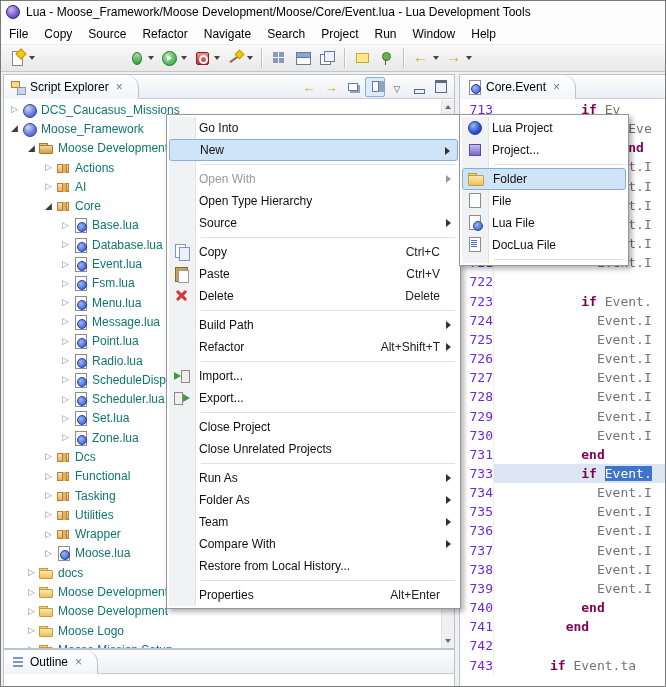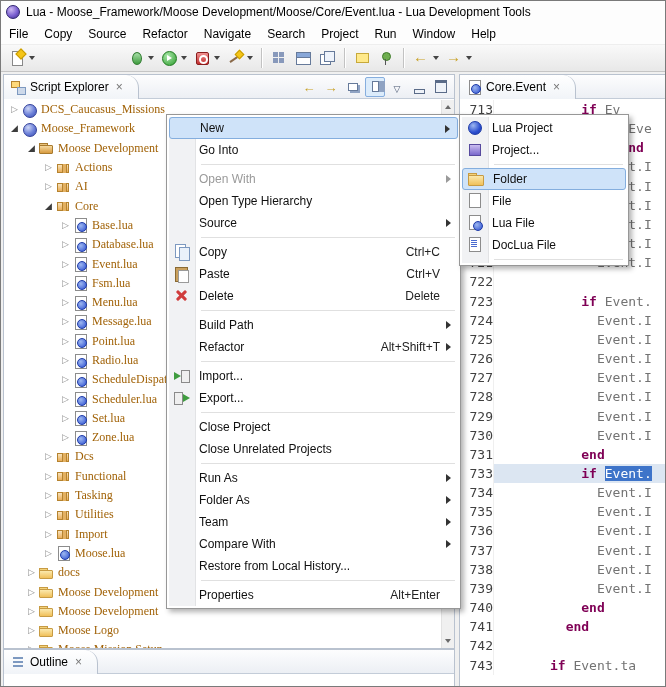--- a/index.html
+++ b/index.html
@@ -60,21 +60,21 @@
   .vi-maximize::before{content:"";display:block;width:10px;height:9px;border:1px solid #5a6b88;border-top-width:3px;background:#eef2f8;}
 
   
   #tree{position:absolute;left:0;top:25px;right:13px;bottom:0;overflow:hidden;font-size:12px;}
   .trow{display:flex;align-items:center;height:19.3px;white-space:nowrap;}
   .tsp{flex:none;}
   .arrow{flex:none;width:13px;text-align:center;font-size:9px;line-height:1;}
   .arrow.collapsed{color:#8f8f8f;}
   .arrow.expanded{color:#3c3c3c;}
   .ti{width:16px;height:16px;position:relative;flex:none;margin-right:4px;}
-  .tlabel{color:#a16207;font-family:Liberation Serif, serif;}
+  .tlabel{color:#0f766e;}
   .ic-project::before{content:"";position:absolute;left:2px;top:2px;width:12px;height:12px;border-radius:50%;background:radial-gradient(circle at 35% 30%,#cdd6f5,#6b7fd8 55%,#3a4fb0);border:1px solid #32409a;}
   .ic-srcfolder::before{content:"";position:absolute;left:1px;top:3px;width:7px;height:4px;background:#e8c27a;border:1px solid #a87a2e;border-bottom:none;}
   .ic-srcfolder::after{content:"";position:absolute;left:1px;top:5px;right:1px;bottom:2px;background:linear-gradient(#f5d9a0,#d89b3f);border:1px solid #a87a2e;border-radius:1px;}
   .ic-folder::before{content:"";position:absolute;left:1px;top:3px;width:7px;height:4px;background:#f3d27a;border:1px solid #c79b43;border-bottom:none;}
   .ic-folder::after{content:"";position:absolute;left:1px;top:5px;right:1px;bottom:2px;background:linear-gradient(#fbe9ad,#f0c05a);border:1px solid #c79b43;border-radius:1px;}
   .ic-package::before{content:"";position:absolute;left:2px;top:4px;right:2px;bottom:3px;background:linear-gradient(#f8e3bc,#eaae5a);border:1px solid #b5832f;}
   .ic-package::after{content:"";position:absolute;left:7px;top:4px;width:3px;bottom:3px;background:#e3b061;border-left:1px solid #b5832f;border-right:1px solid #b5832f;}
   .ic-luafile::before,.ic-file::before,.ic-doclua-file::before{content:"";position:absolute;left:3px;top:1px;width:10px;height:13px;background:#fff;border:1px solid #8c8c8c;}
   .ic-luafile::after{content:"";position:absolute;right:1px;bottom:1px;width:8px;height:8px;border-radius:50%;background:radial-gradient(circle at 35% 35%,#9db7f0,#2c4fd0);border:1px solid #1d3aa8;}
   .ic-doclua-file::after{content:"";position:absolute;left:5px;top:4px;width:6px;height:7px;background:repeating-linear-gradient(#4a6ad0 0 1px,#fff 1px 2px);}
@@ -88,21 +88,21 @@
   .vscroll{position:absolute;top:25px;right:0;width:13px;bottom:0;background:#f0f0f0;border-left:1px solid #e2e2e2;}
   .sb-btn{position:absolute;left:0;right:0;height:14px;display:flex;align-items:center;justify-content:center;}
   .sb-btn.up{top:0;} .sb-btn.down{bottom:0;}
   .sb-btn.up::before{content:"";border-left:3px solid transparent;border-right:3px solid transparent;border-bottom:4px solid #6a6a6a;}
   .sb-btn.down::before{content:"";border-left:3px solid transparent;border-right:3px solid transparent;border-top:4px solid #6a6a6a;}
   .sb-thumb{position:absolute;left:1px;right:1px;top:15px;height:215px;background:linear-gradient(90deg,#ececec,#d2d2d2);border:1px solid #a6a6a6;border-radius:2px;}
 
   
   #code{position:absolute;left:0;top:25px;right:0;bottom:0;overflow:hidden;background:#fff;font-family:"DejaVu Sans Mono",monospace;font-size:13px;}
   .crow{display:flex;height:19.17px;line-height:19.17px;white-space:pre;}
-  .gut{width:34px;flex:none;text-align:right;color:#404040;border-right:1px solid #efefef;}
+  .gut{width:34px;flex:none;text-align:right;color:#6d28d9;border-right:1px solid #efefef;}
   .cl{flex:1;padding-left:9px;color:#000;}
   .cl.cur{background:#dce6f2;}
   .seg-k{color:#7f0055;font-weight:bold;}
   .seg-p{color:#737373;}
   .seg-sel{background:#3e74c9;color:#fff;}
 
   
   .popup{position:absolute;background:#fff;border:1px solid #979797;box-shadow:3px 3px 5px rgba(0,0,0,0.3);padding:2px;font-size:12px;}
   .popup::before{content:"";position:absolute;left:2px;top:2px;bottom:2px;width:26px;background:#f1f2f4;border-right:1px solid #e2e3e5;}
   #context-menu{left:165px;top:113px;width:295px;z-index:10;}
@@ -362,21 +362,21 @@
         <div class="trow">
           <span class="tsp" style="width: 38px;"></span>
           <span class="arrow collapsed">▷</span>
           <span class="ti ic-package"></span>
           <span class="tlabel">Utilities</span>
         </div>
         <div class="trow">
           <span class="tsp" style="width: 38px;"></span>
           <span class="arrow collapsed">▷</span>
           <span class="ti ic-package"></span>
-          <span class="tlabel">Import</span>
+          <span class="tlabel">Wrapper</span>
         </div>
         <div class="trow">
           <span class="tsp" style="width: 38px;"></span>
           <span class="arrow collapsed">▷</span>
           <span class="ti ic-luafile"></span>
           <span class="tlabel">Moose.lua</span>
         </div>
         <div class="trow">
           <span class="tsp" style="width: 21px;"></span>
           <span class="arrow collapsed">▷</span>
@@ -461,28 +461,28 @@
         <div class="crow"><span class="gut">738</span><span class="cl"><span class="seg-p">            Event.I</span></span></div>
         <div class="crow"><span class="gut">739</span><span class="cl"><span class="seg-p">            Event.I</span></span></div>
         <div class="crow"><span class="gut">740</span><span class="cl"><span class="seg-p">          </span><span class="seg-k">end</span></span></div>
         <div class="crow"><span class="gut">741</span><span class="cl"><span class="seg-p">        </span><span class="seg-k">end</span></span></div>
         <div class="crow"><span class="gut">742</span><span class="cl"></span></div>
         <div class="crow"><span class="gut">743</span><span class="cl"><span class="seg-p">      </span><span class="seg-k">if</span><span class="seg-p"> Event.ta</span></span></div>
       </div>
   </div>
 
   <div class="popup" id="context-menu">
+      <div class="mitem">
+        <span class="mic"></span>
+        <span class="mlabel">Go Into</span>
+      </div>
       <div class="mitem hl">
         <span class="mic"></span>
         <span class="mlabel">New</span>
         <span class="marrow"></span>
-      </div>
-      <div class="mitem">
-        <span class="mic"></span>
-        <span class="mlabel">Go Into</span>
       </div>
       <div class="msep"></div>
       <div class="mitem dis">
         <span class="mic"></span>
         <span class="mlabel">Open With</span>
         <span class="marrow"></span>
       </div>
       <div class="mitem">
         <span class="mic"></span>
         <span class="mlabel">Open Type Hierarchy</span>

